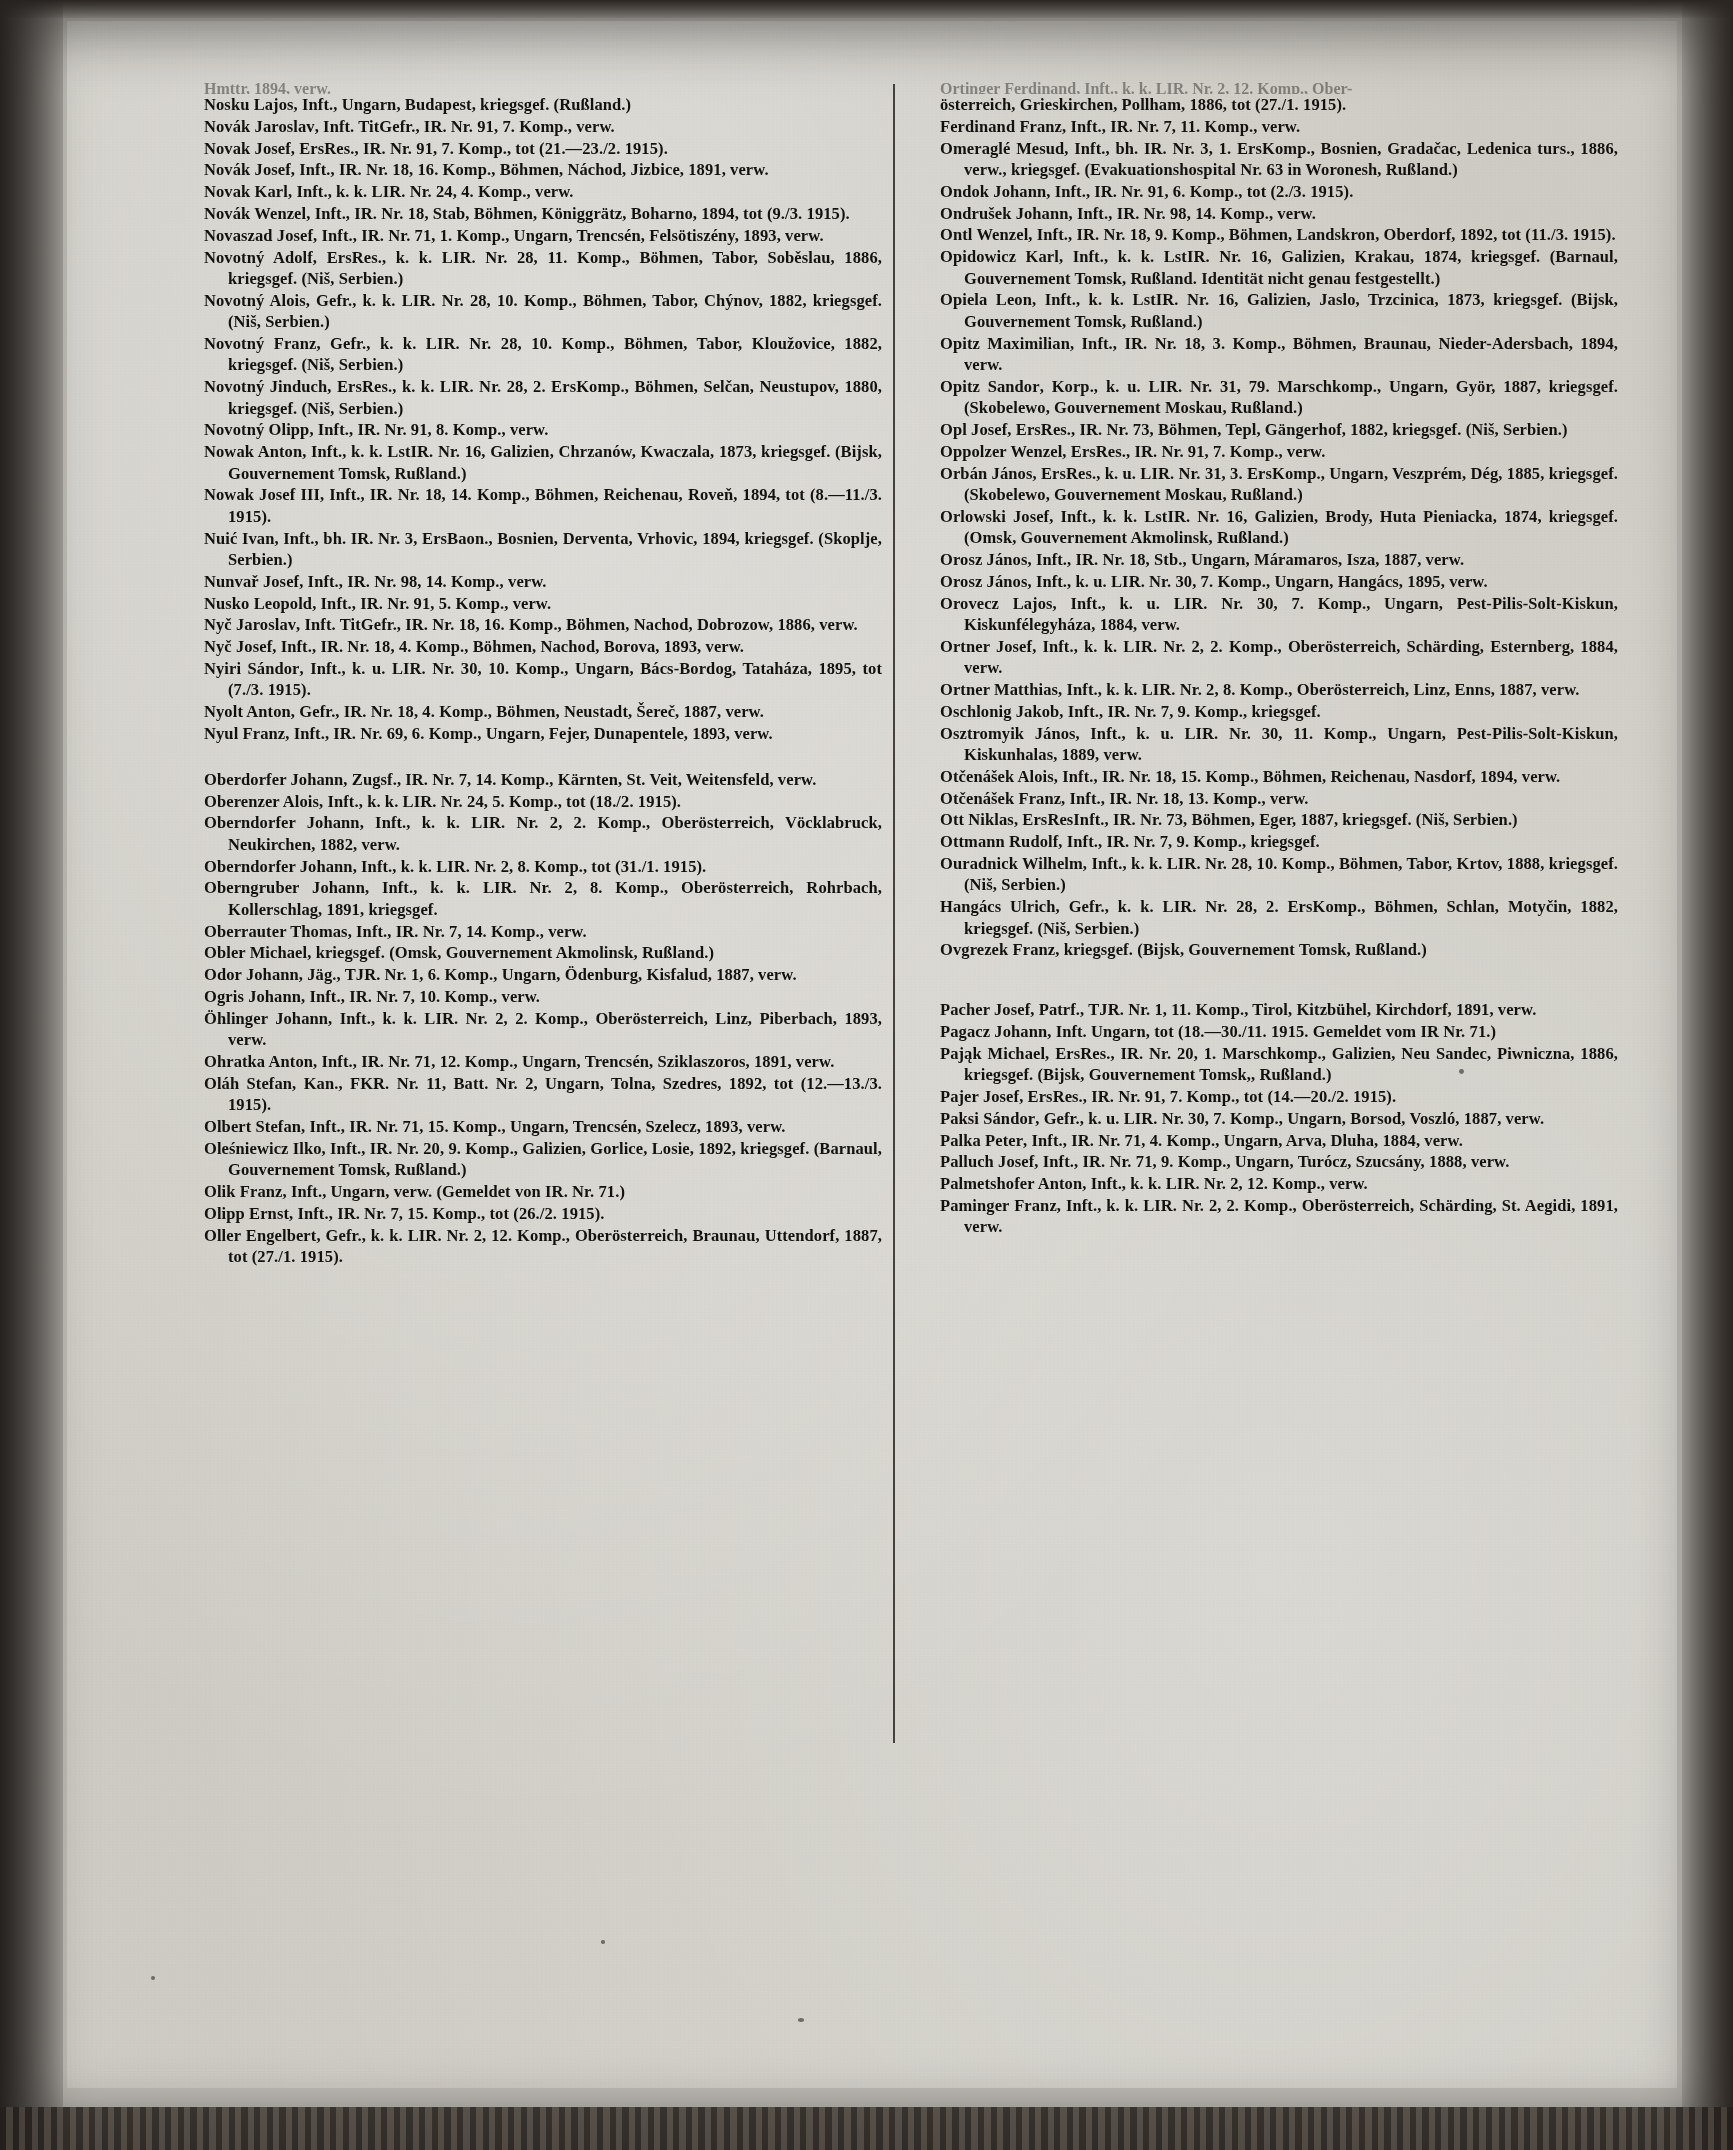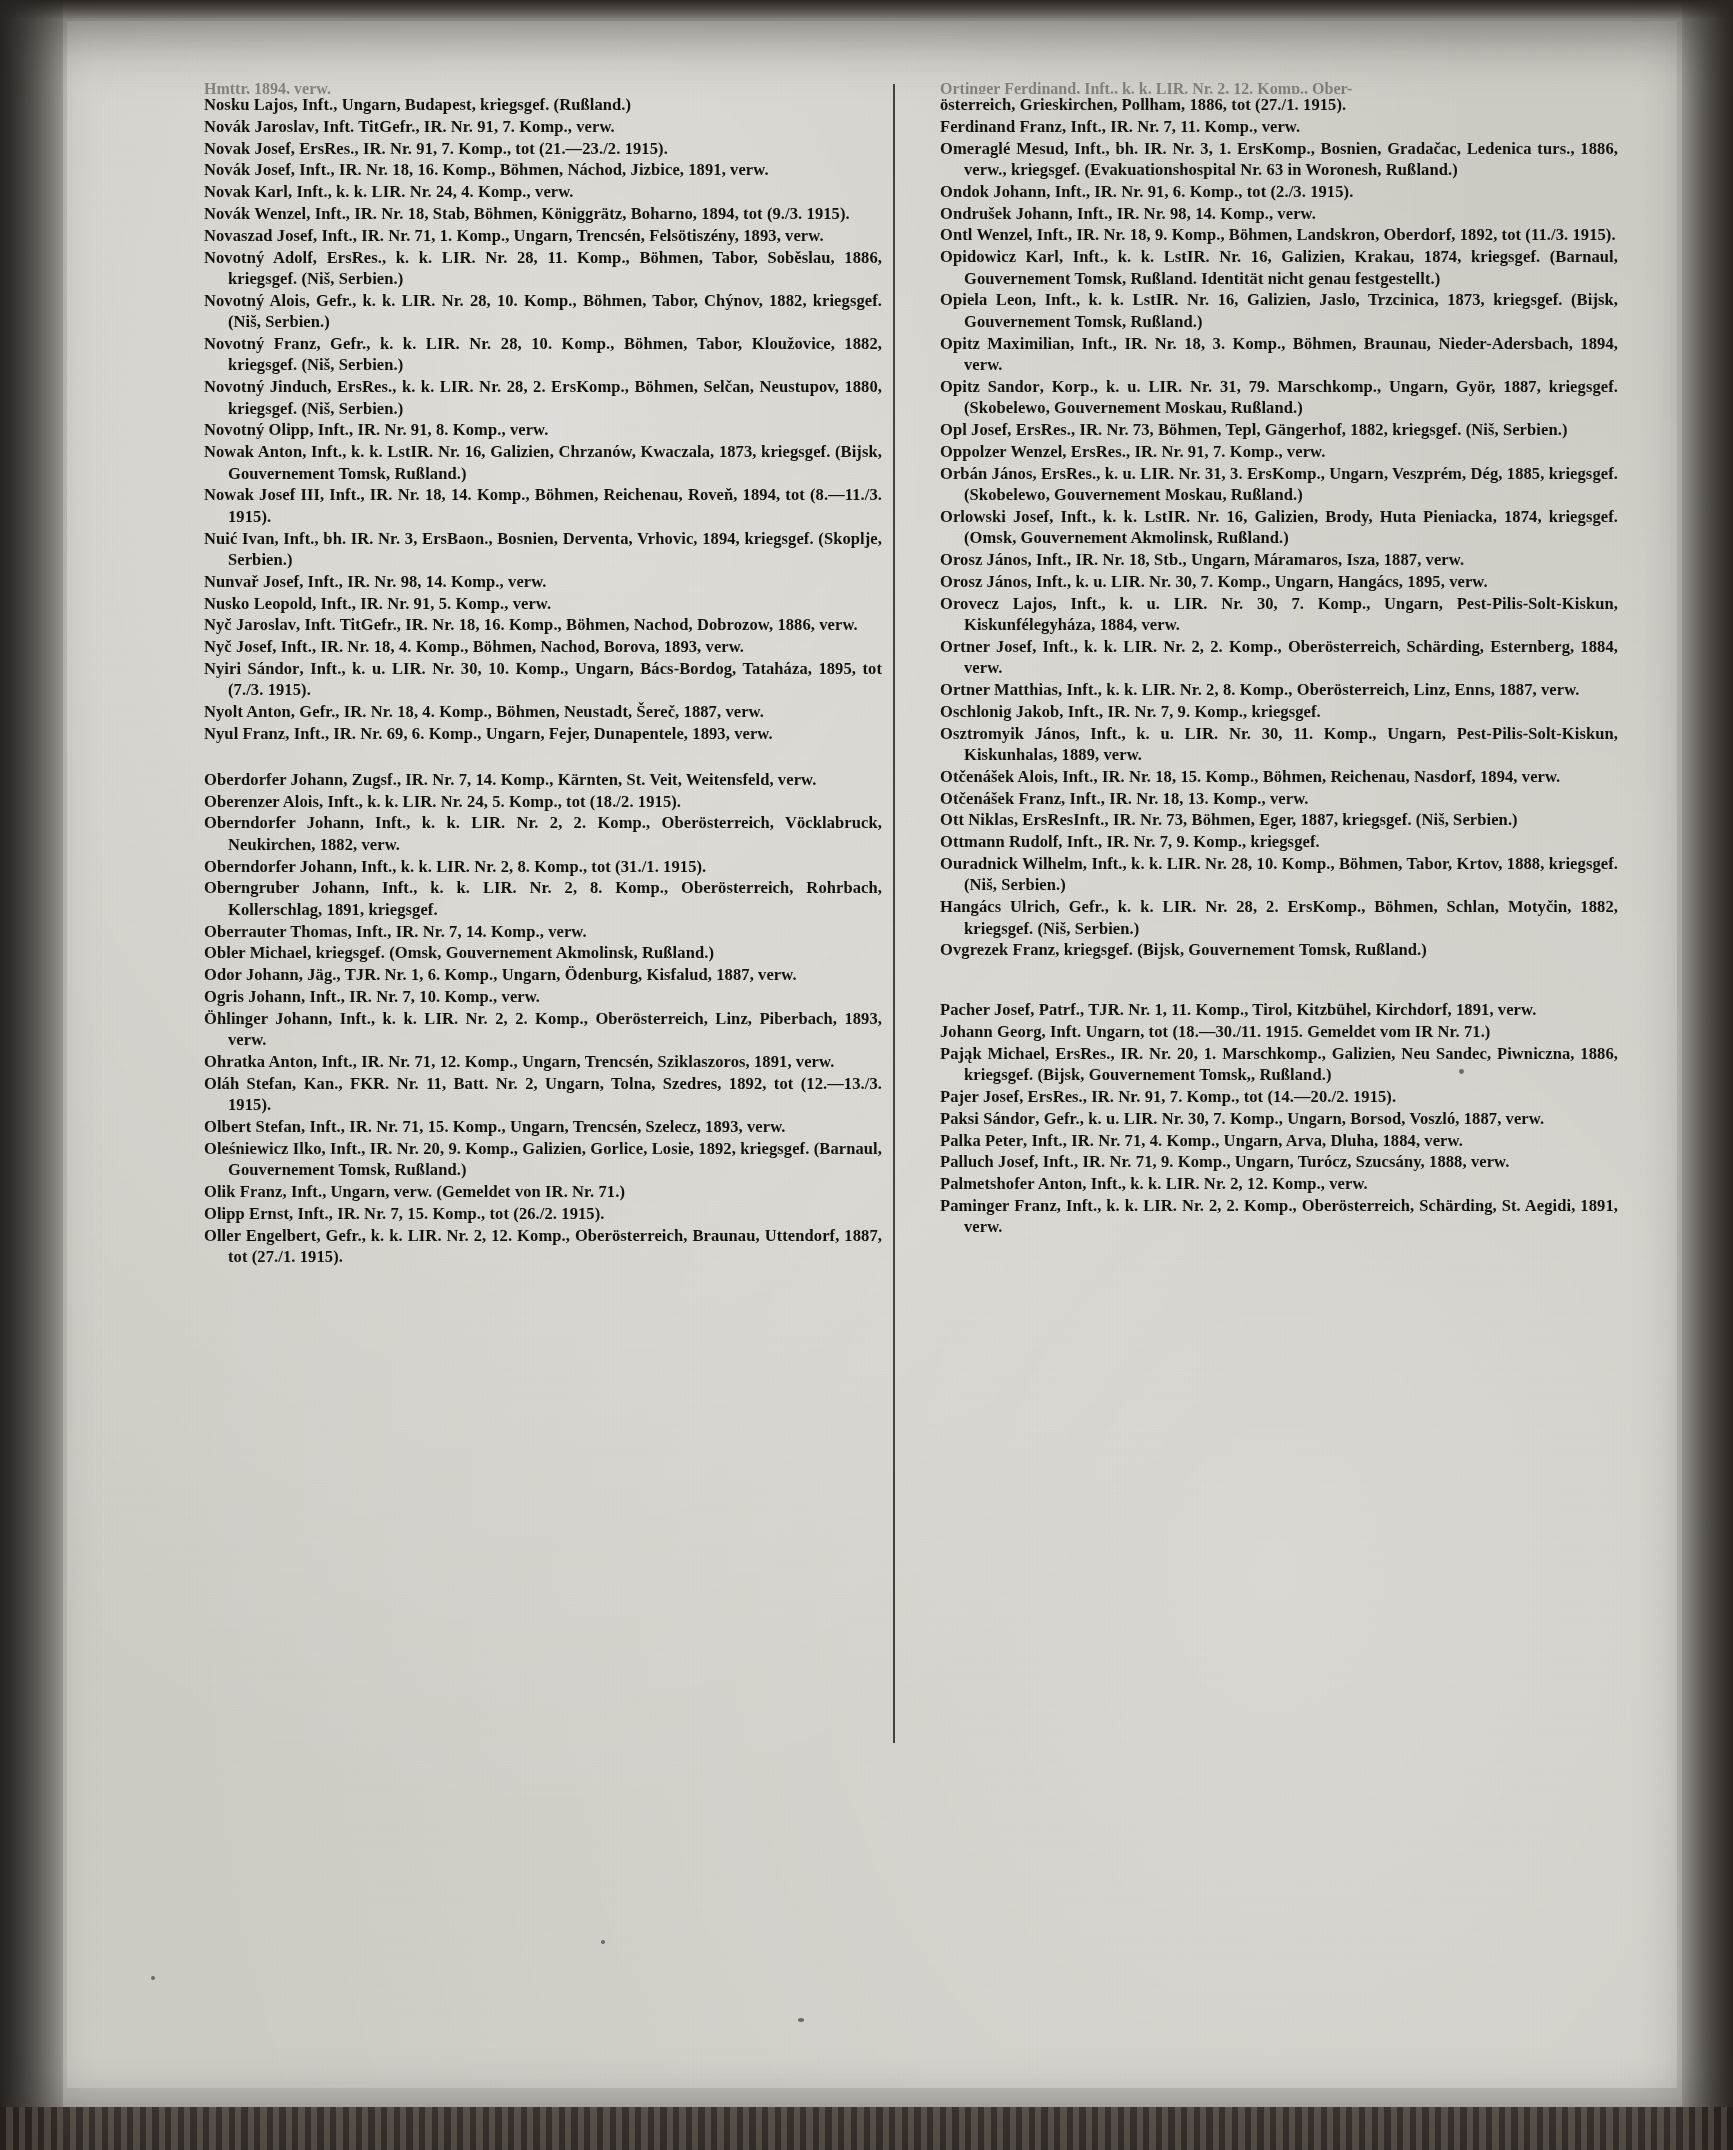--- a/index.html
+++ b/index.html
@@ -228,21 +228,21 @@
             <p class="entry"><span class="nm">Osztromyik János</span>, Inft., k. u. LIR. Nr. 30, 11. Komp., Ungarn, Pest-Pilis-Solt-Kiskun, Kiskunhalas, 1889, verw.</p>
             <p class="entry"><span class="nm">Otčenášek Alois</span>, Inft., IR. Nr. 18, 15. Komp., Böhmen, Reichenau, Nasdorf, 1894, verw.</p>
             <p class="entry"><span class="nm">Otčenášek Franz</span>, Inft., IR. Nr. 18, 13. Komp., verw.</p>
             <p class="entry"><span class="nm">Ott Niklas</span>, ErsResInft., IR. Nr. 73, Böhmen, Eger, 1887, kriegsgef. (Niš, Serbien.)</p>
             <p class="entry"><span class="nm">Ottmann Rudolf</span>, Inft., IR. Nr. 7, 9. Komp., kriegsgef.</p>
             <p class="entry"><span class="nm">Ouradnick Wilhelm</span>, Inft., k. k. LIR. Nr. 28, 10. Komp., Böhmen, Tabor, Krtov, 1888, kriegsgef. (Niš, Serbien.)</p>
             <p class="entry"><span class="nm">Hangács Ulrich</span>, Gefr., k. k. LIR. Nr. 28, 2. ErsKomp., Böhmen, Schlan, Motyčin, 1882, kriegsgef. (Niš, Serbien.)</p>
             <p class="entry"><span class="nm">Ovgrezek Franz</span>, kriegsgef. (Bijsk, Gouvernement Tomsk, Rußland.)</p>
             <div class="gap-big"></div>
             <p class="entry"><span class="nm">Pacher Josef</span>, Patrf., TJR. Nr. 1, 11. Komp., Tirol, Kitzbühel, Kirchdorf, 1891, verw.</p>
-            <p class="entry"><span class="nm">Johann Georg</span>, Inft. Ungarn, tot (18.—30./11. 1915. Gemeldet vom IR Nr. 71.)</p>
+            <p class="entry"><span class="nm">Pagacz Johann</span>, Inft. Ungarn, tot (18.—30./11. 1915. Gemeldet vom IR Nr. 71.)</p>
             <p class="entry"><span class="nm">Pająk Michael</span>, ErsRes., IR. Nr. 20, 1. Marschkomp., Galizien, Neu Sandec, Piwniczna, 1886, kriegsgef. (Bijsk, Gouvernement Tomsk,, Rußland.)</p>
             <p class="entry"><span class="nm">Pajer Josef</span>, ErsRes., IR. Nr. 91, 7. Komp., tot (14.—20./2. 1915).</p>
             <p class="entry"><span class="nm">Paksi Sándor</span>, Gefr., k. u. LIR. Nr. 30, 7. Komp., Ungarn, Borsod, Voszló, 1887, verw.</p>
             <p class="entry"><span class="nm">Palka Peter</span>, Inft., IR. Nr. 71, 4. Komp., Ungarn, Arva, Dluha, 1884, verw.</p>
             <p class="entry"><span class="nm">Palluch Josef</span>, Inft., IR. Nr. 71, 9. Komp., Ungarn, Turócz, Szucsány, 1888, verw.</p>
             <p class="entry"><span class="nm">Palmetshofer Anton</span>, Inft., k. k. LIR. Nr. 2, 12. Komp., verw.</p>
             <p class="entry"><span class="nm">Paminger Franz</span>, Inft., k. k. LIR. Nr. 2, 2. Komp., Oberösterreich, Schärding, St. Aegidi, 1891, verw.</p>
           </div>
       </div>
     </div>

